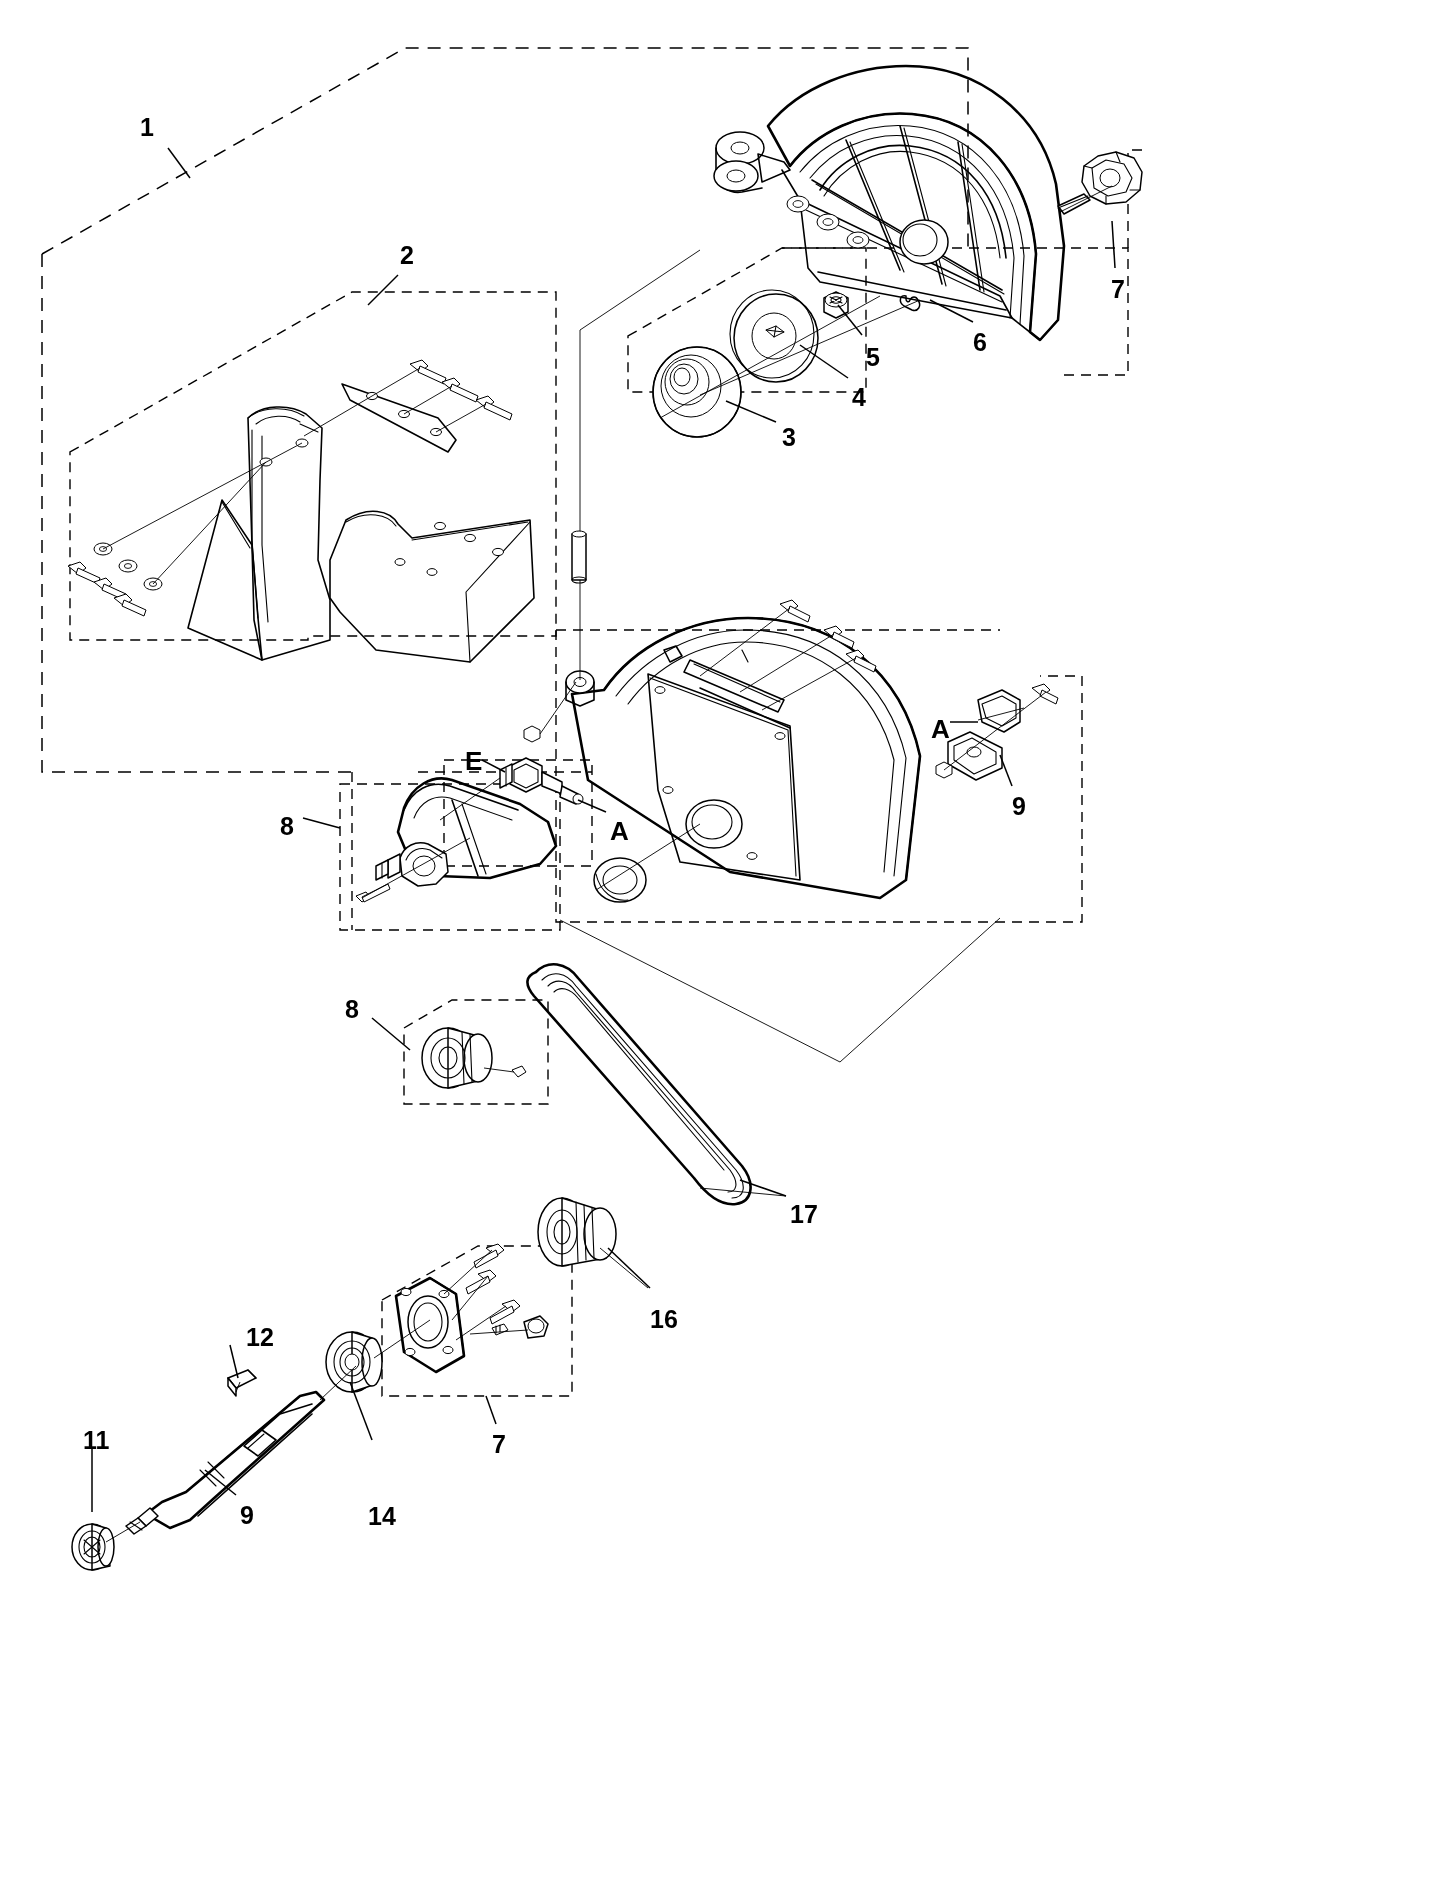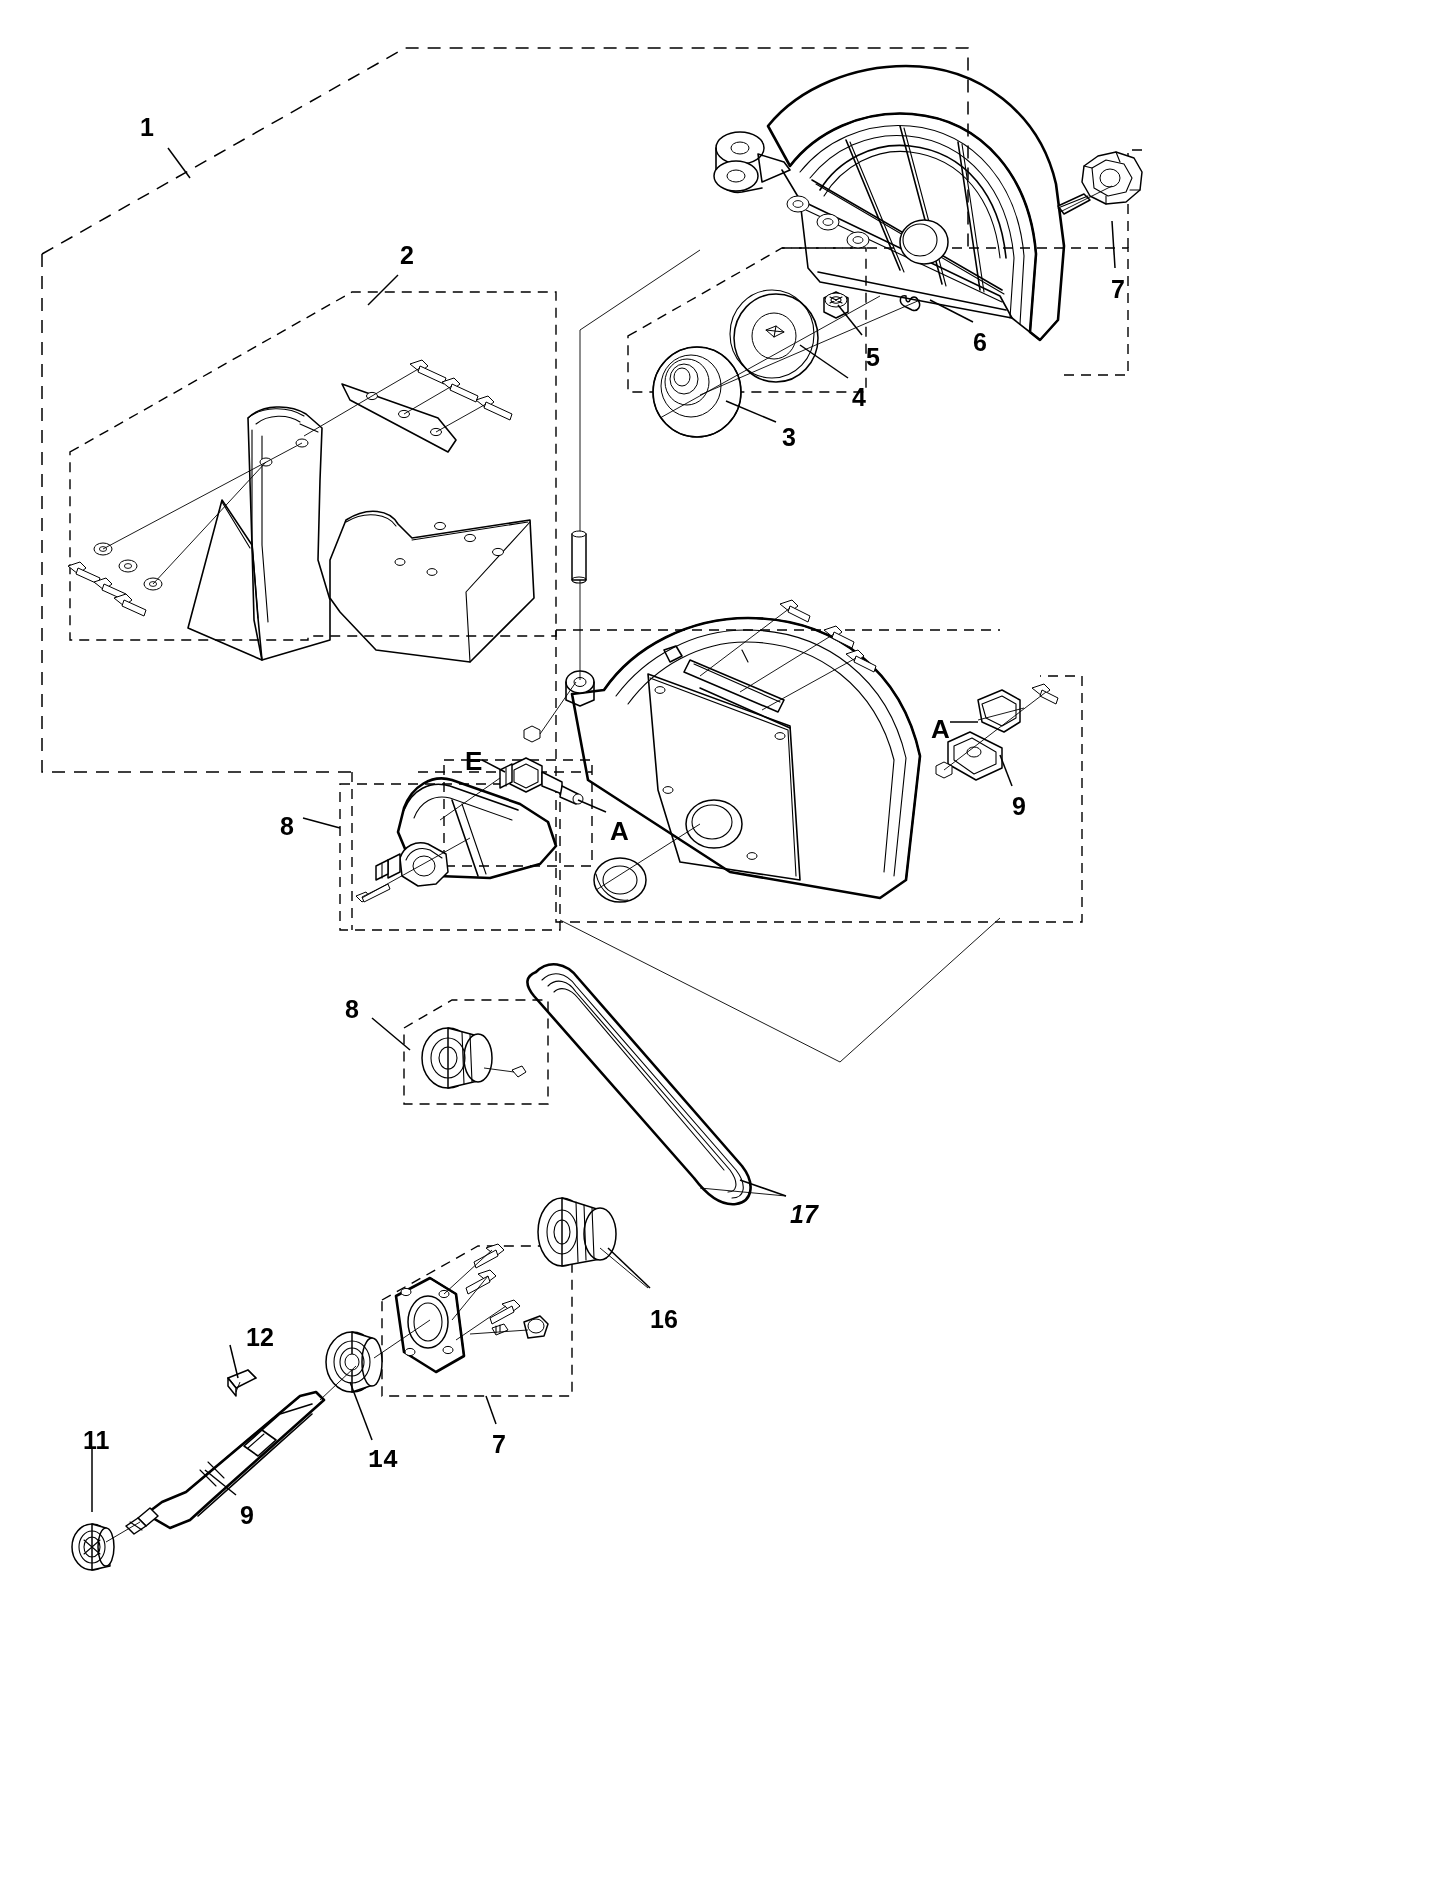--- a/index.html
+++ b/index.html
@@ -525,22 +525,22 @@
   <div class="callout" style="left:852px; top:385px;">4</div>
   <div class="callout" style="left:866px; top:345px;">5</div>
   <div class="callout" style="left:973px; top:330px;">6</div>
   <div class="callout" style="left:1111px; top:277px;">7</div>
   <div class="callout" style="left:280px; top:814px;">8</div>
   <div class="callout" style="left:1012px; top:794px;">9</div>
   <div class="callout" style="left:345px; top:997px;">8</div>
   <div class="callout" style="left:83px; top:1428px;">11</div>
   <div class="callout" style="left:222px; top:1325px;margin-left:24px;">12</div>
   <div class="callout" style="left:240px; top:1503px;">9</div>
-  <div class="callout" style="left:368px; top:1448px;font-family:Liberation Mono, monospace;">14</div>
+  <div class="callout" style="left:368px; top:1504px;">14</div>
   <div class="callout" style="left:492px; top:1432px;">7</div>
   <div class="callout" style="left:650px; top:1295px;margin-top:12px;">16</div>
-  <div class="callout" style="left:790px; top:1202px;font-style:italic;">17</div>
+  <div class="callout" style="left:790px; top:1202px;">17</div>
 
   <div class="ref-letter" style="left:931px; top:716px;">A</div>
   <div class="ref-letter" style="left:610px; top:818px;">A</div>
   <div class="ref-letter" style="left:465px; top:748px;">E</div>
 
 </div>
 
 </body></html>

